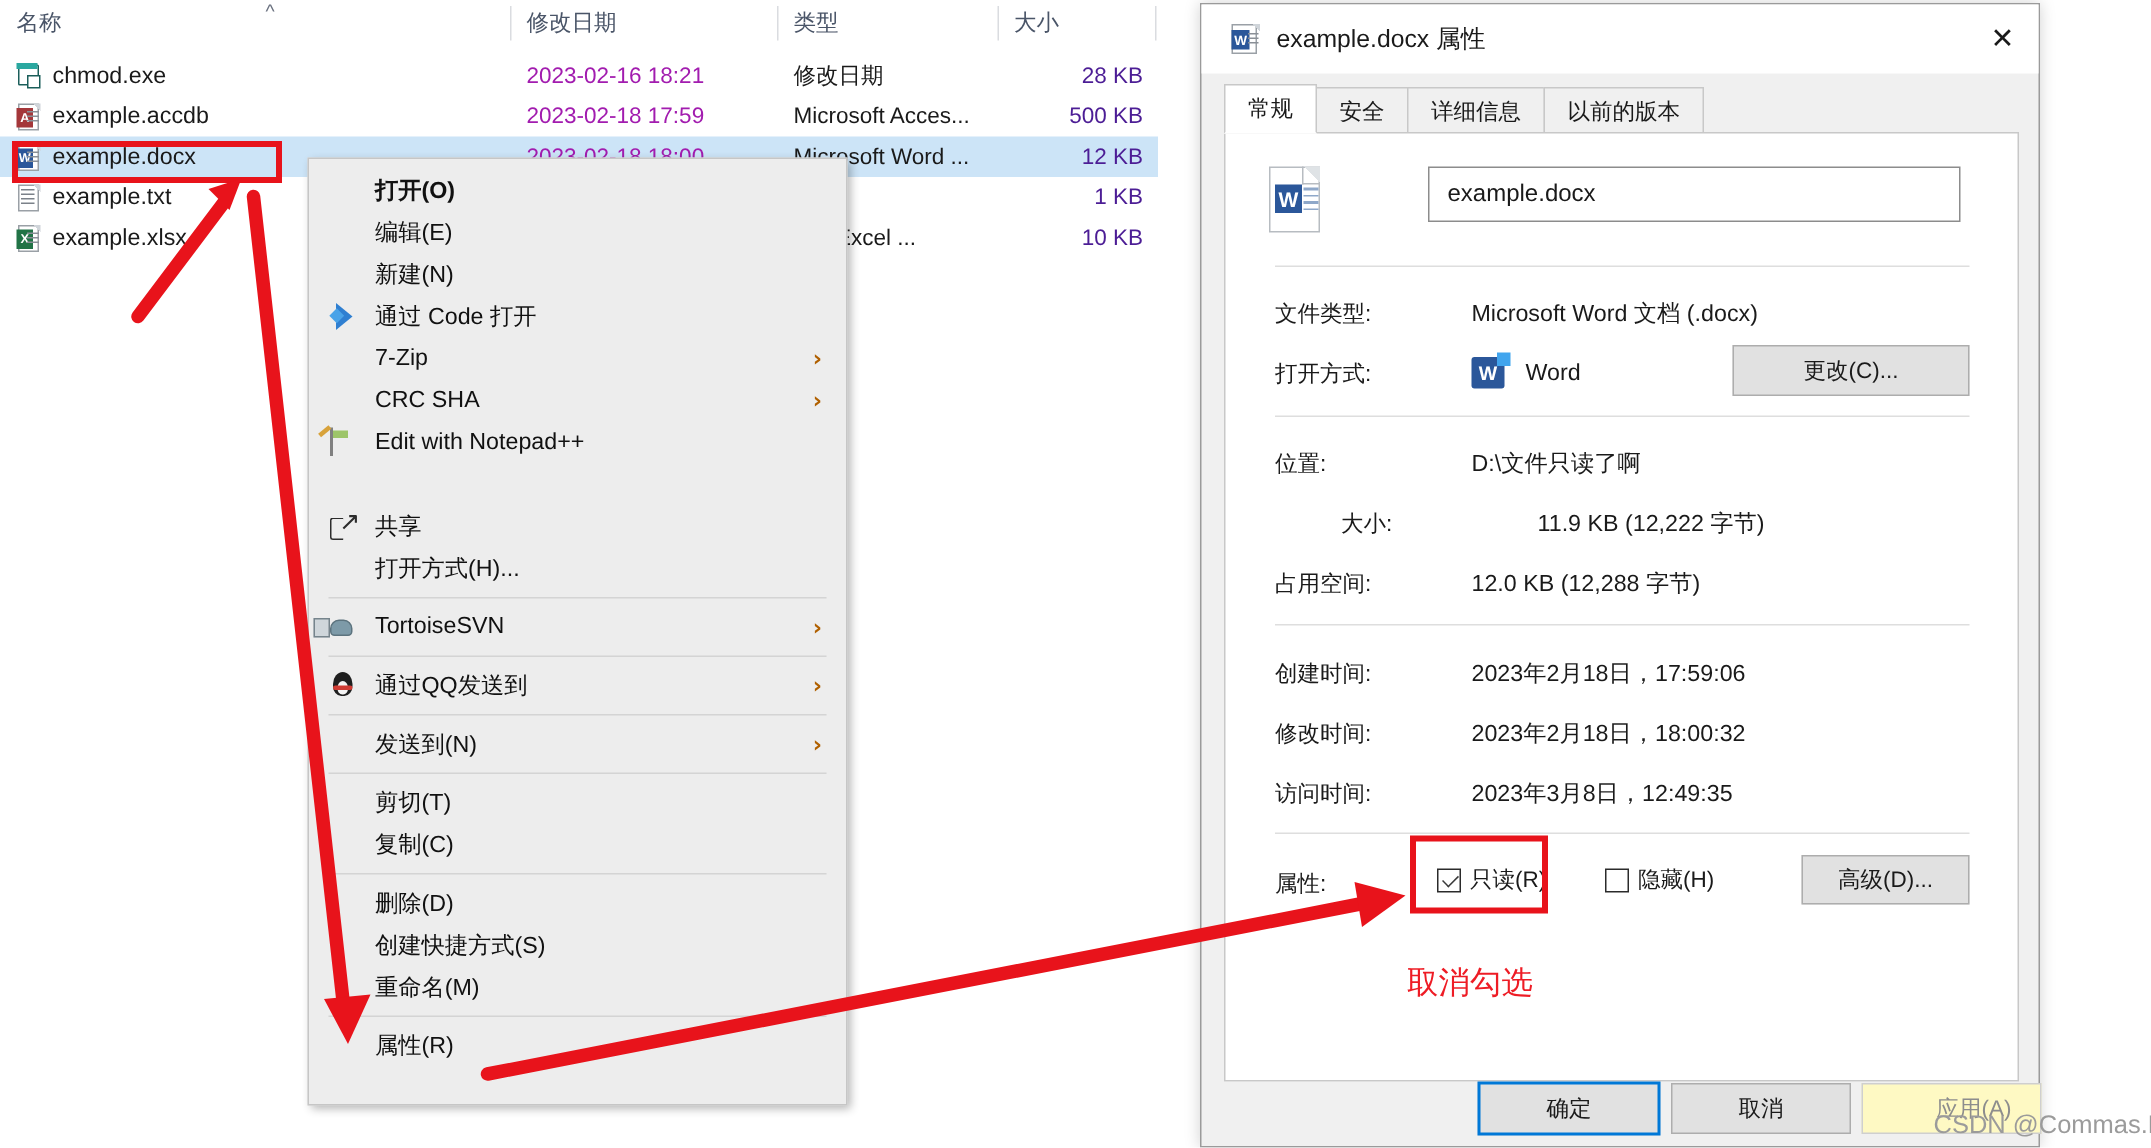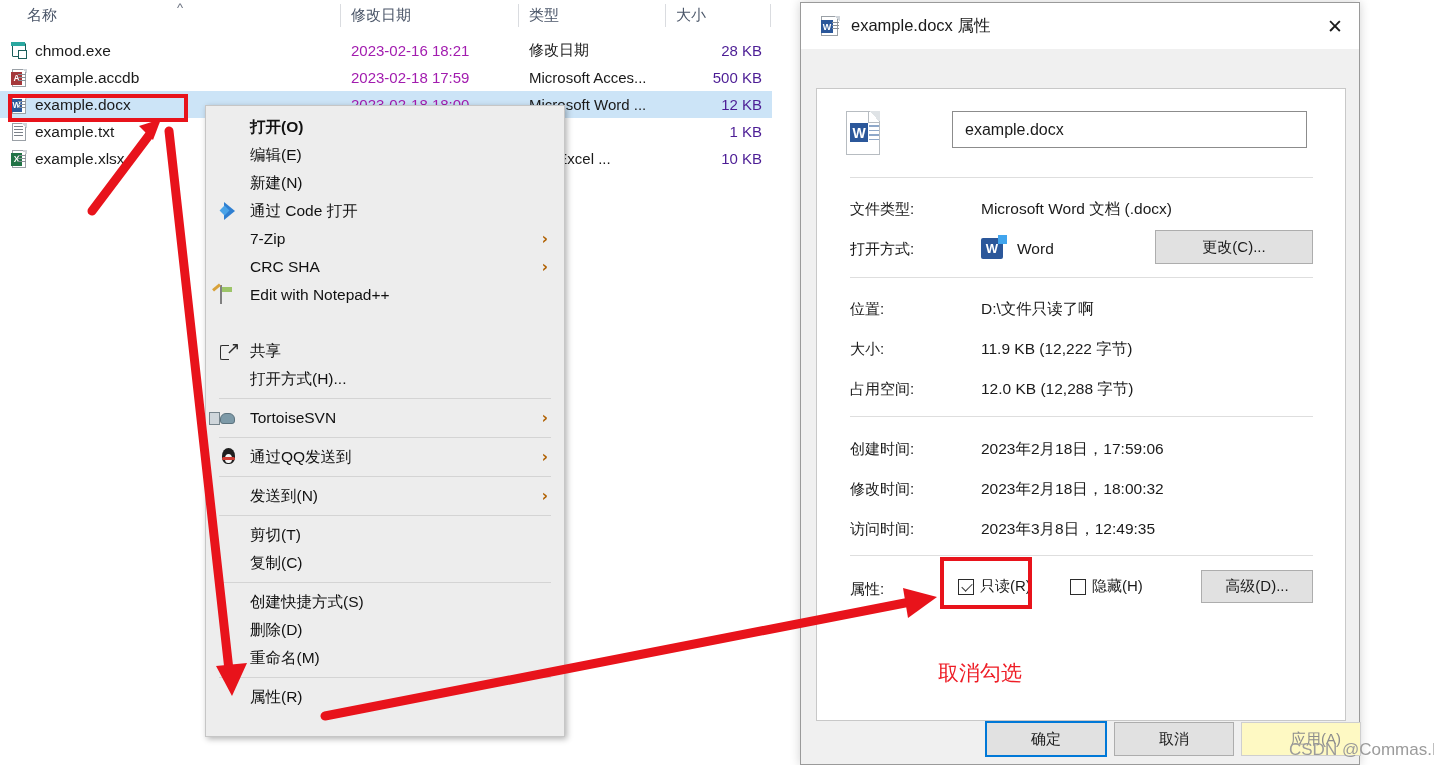--- a/index.html
+++ b/index.html
@@ -174,21 +174,21 @@
   .watermark { position:absolute; color:#9b9b9b; font-size:17px; white-space:nowrap; }
 </style>
 </head>
 <body>
 
 <div id="root">
 
   <div class="explorer">
 
     <div class="col-headers">
-      <div class="col-head" style="left:0;width:340px;margin-left:16px;">
+      <div class="col-head" style="left:0;width:340px;">
         <span>名称</span>
       </div>
       <div class="sort-chevron">^</div>
       <div class="col-sep" style="left:340px;"></div>
       <div class="col-head" style="left:340px;width:178px;">
         <span>修改日期</span>
       </div>
       <div class="col-sep" style="left:518px;"></div>
       <div class="col-head" style="left:518px;width:147px;">
         <span>类型</span>
@@ -372,25 +372,25 @@
       <span class="mi-label">剪切(T)</span>
       </div>
 
     <div class="mi">
       <span class="mi-label">复制(C)</span>
       </div>
 
     <div class="msep"></div>
 
     <div class="mi">
+      <span class="mi-label">删除(D)</span>
+      </div>
+
+    <div class="mi">
       <span class="mi-label">创建快捷方式(S)</span>
-      </div>
-
-    <div class="mi">
-      <span class="mi-label">删除(D)</span>
       </div>
 
     <div class="mi">
       <span class="mi-label">重命名(M)</span>
       </div>
 
     <div class="msep"></div>
 
     <div class="mi">
       <span class="mi-label">属性(R)</span>
@@ -407,20 +407,34 @@
         <span class="fi-lines" style="right:2px;top:8px;width:7px;">
             <i></i>
             <i></i>
             <i></i>
           </span>
       </span>
       <span class="dlg-title-text">example.docx 属性</span>
       <span class="dlg-close">✕</span>
     </div>
 
+    <div class="tabstrip">
+      <div class="tab active">
+        <span>常规</span>
+        </div>
+      <div class="tab">
+        <span>安全</span>
+        </div>
+      <div class="tab">
+        <span>详细信息</span>
+        </div>
+      <div class="tab">
+        <span>以前的版本</span>
+        </div>
+    </div>
 
     <div class="tabpage">
 
       <div class="wicon">
         <span class="wdoc">
             <span class="wdoc-fold"></span>
           </span>
         <span class="wdoc-w">W</span>
         <span class="wdoc-lines">
             <i></i>
@@ -453,21 +467,21 @@
         <span>更改(C)...</span>
       </div>
 
       <div class="hr" style="top:188px;"></div>
 
       <div class="frow" style="top:208px;">
         <span class="flabel">位置:</span>
         <span class="fvalue">D:\文件只读了啊</span>
       </div>
 
-      <div class="frow" style="top:248px;">
+      <div class="frow" style="top:248px;margin-left:44px;">
         <span class="flabel">大小:</span>
         <span class="fvalue">11.9 KB (12,222 字节)</span>
       </div>
 
       <div class="frow" style="top:288px;">
         <span class="flabel">占用空间:</span>
         <span class="fvalue">12.0 KB (12,288 字节)</span>
       </div>
 
       <div class="hr" style="top:327px;"></div>
@@ -520,21 +534,21 @@
       </div>
     </div>
   </div>
 
   <div class="annlayer">
 
     <div class="hl-box" style="left:8px;top:94px;width:180px;height:28px;"></div>
 
     <div class="hl-box" style="left:940px;top:557px;width:92px;height:52px;"></div>
 
-    <div class="ann-text" style="left:938px;top:659px;font-family:Liberation Mono, monospace;">取消勾选</div>
+    <div class="ann-text" style="left:938px;top:641px;font-family:Liberation Mono, monospace;">取消勾选</div>
 
     <svg width="1434" height="765" style="position:absolute;left:0;top:0;">
 
       <g>
         <line x1="92" y1="211" x2="150" y2="134" stroke="#e8131b" stroke-width="9" stroke-linecap="round"></line>
         <polygon points="161,119 139,126 153,140" fill="#e8131b"></polygon>
       </g>
 
       <g>
         <line x1="169" y1="131" x2="229" y2="670" stroke="#e8131b" stroke-width="9" stroke-linecap="round"></line>

